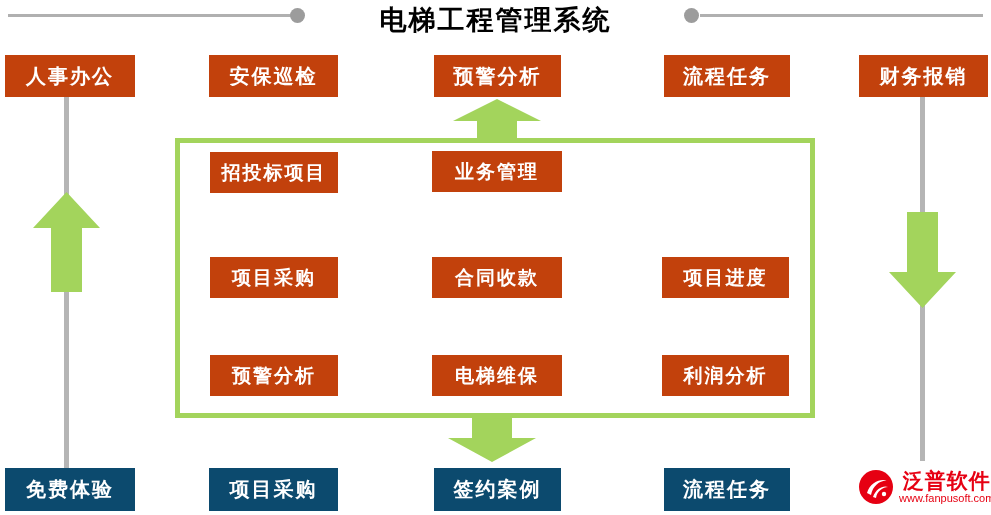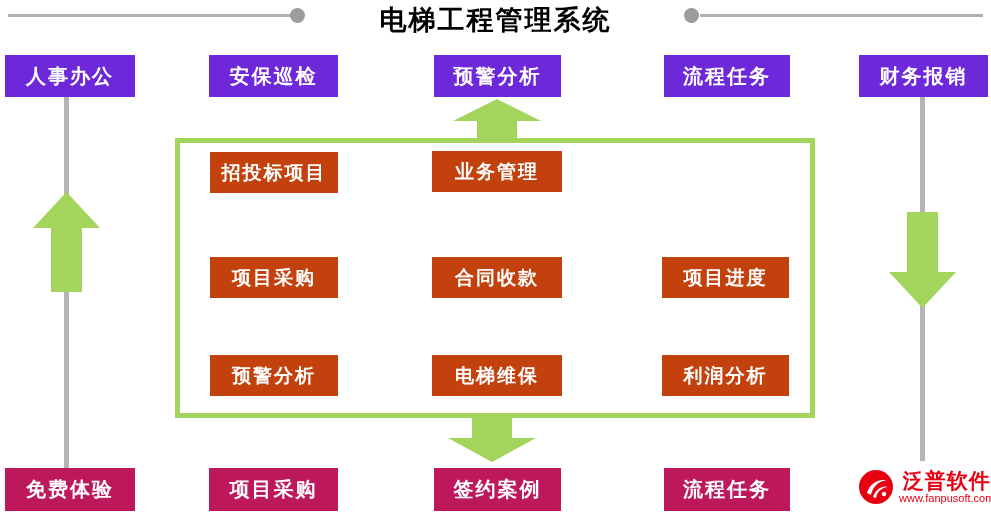--- a/index.html
+++ b/index.html
@@ -47,22 +47,22 @@
     height: 42px;
     display: flex;
     align-items: center;
     justify-content: center;
     color: #ffffff;
     font-size: 20px;
     font-weight: bold;
     letter-spacing: 2px;
     cursor: pointer;
   }
-  .btn.red { background: #6d28d9; top: 55px; }
-  .btn.orange { background: #be185d; top: 468px; height: 43px; }
+  .btn.red { background: #c2410c; top: 55px; }
+  .btn.orange { background: #0c4a6e; top: 468px; height: 43px; }
   .btn.teal { background: #c2410c; height: 41px; font-size: 19px; }
 
   .v-line {
     position: absolute;
     top: 97px;
     width: 5px;
     height: 371px;
     background: #b5b5b5;
   }
   .v-line.left { left: 64px; }

